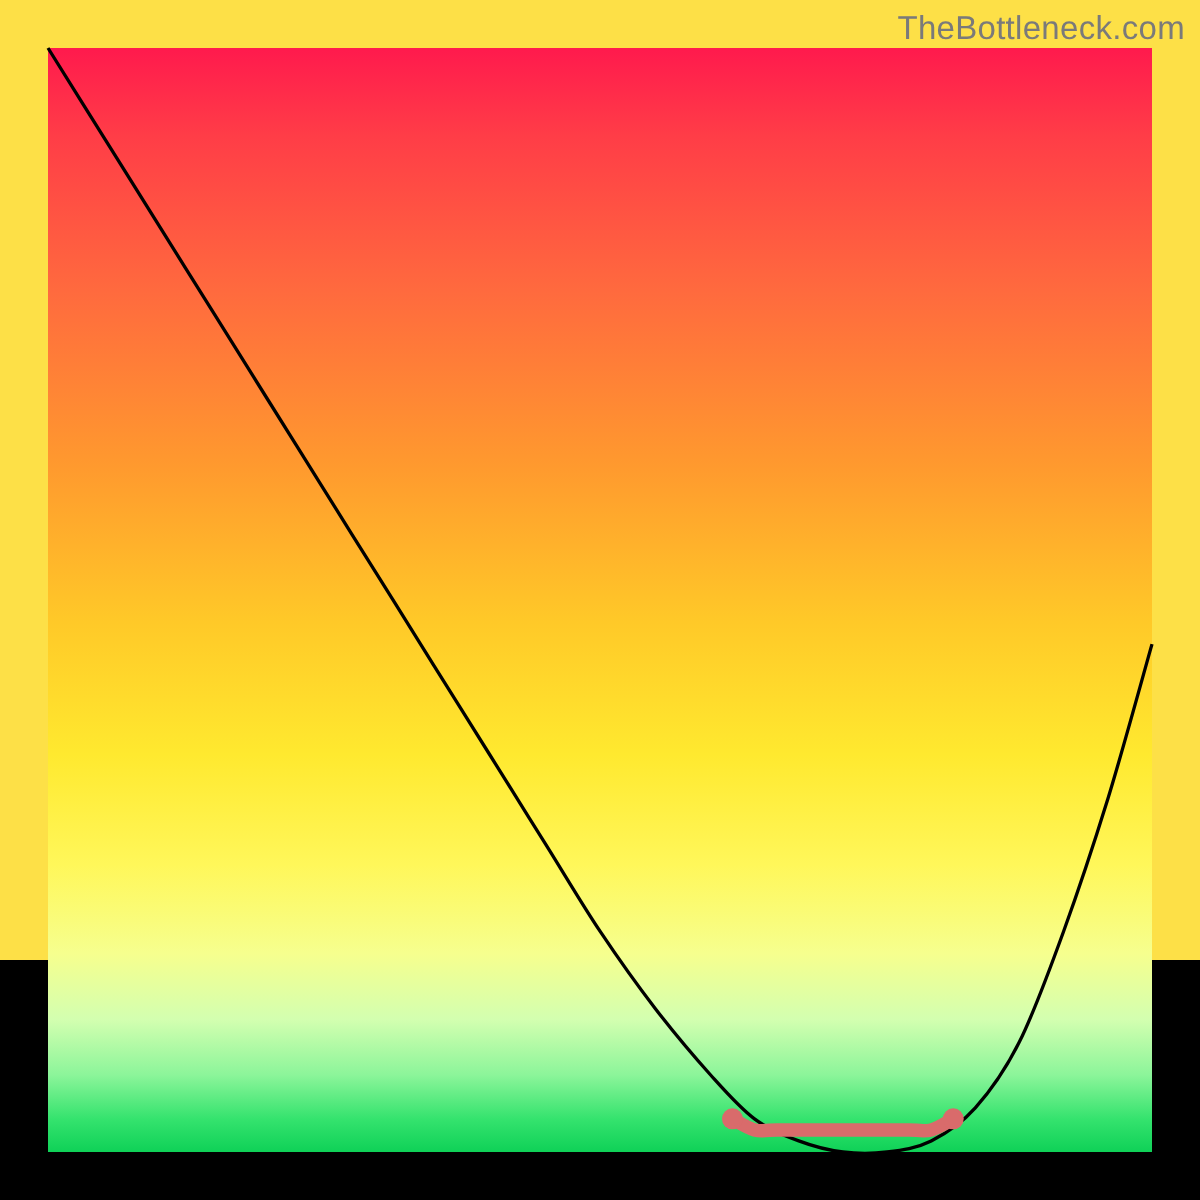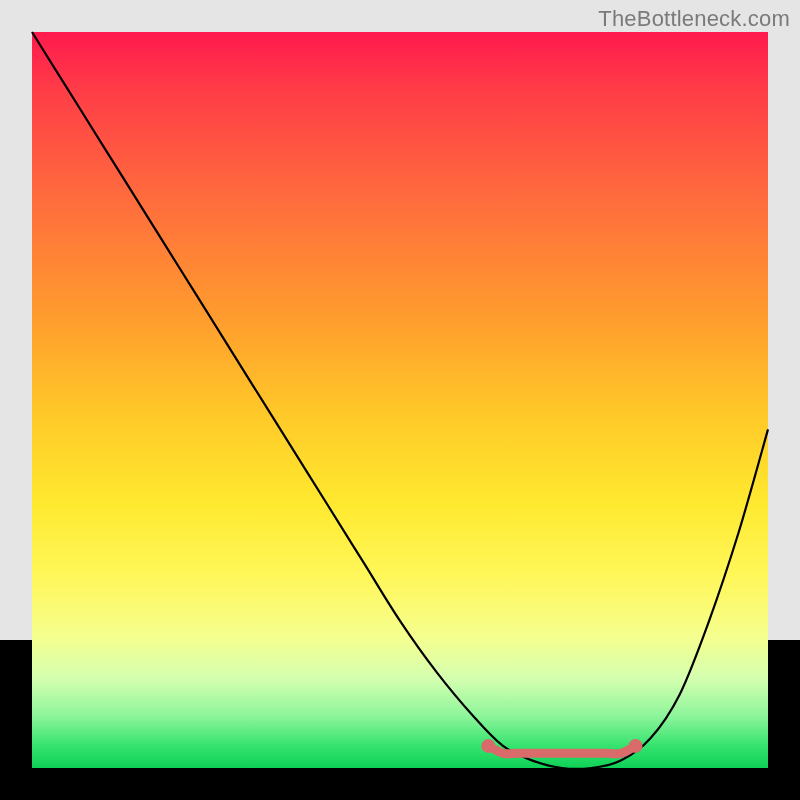--- a/index.html
+++ b/index.html
@@ -8,21 +8,21 @@
     width: 800px;
     height: 800px;
     background: #000;
     overflow: hidden;
     font-family: Arial, Helvetica, sans-serif;
   }
   .frame {
     position: relative;
     width: 800px;
     height: 640px;
-    background: #e5e5e5;
+    background: #fde047;
   }
   .plot-area {
     position: absolute;
     left: 32px;
     top: 32px;
     width: 736px;
     height: 736px;
     
     background: linear-gradient(
       to bottom,

